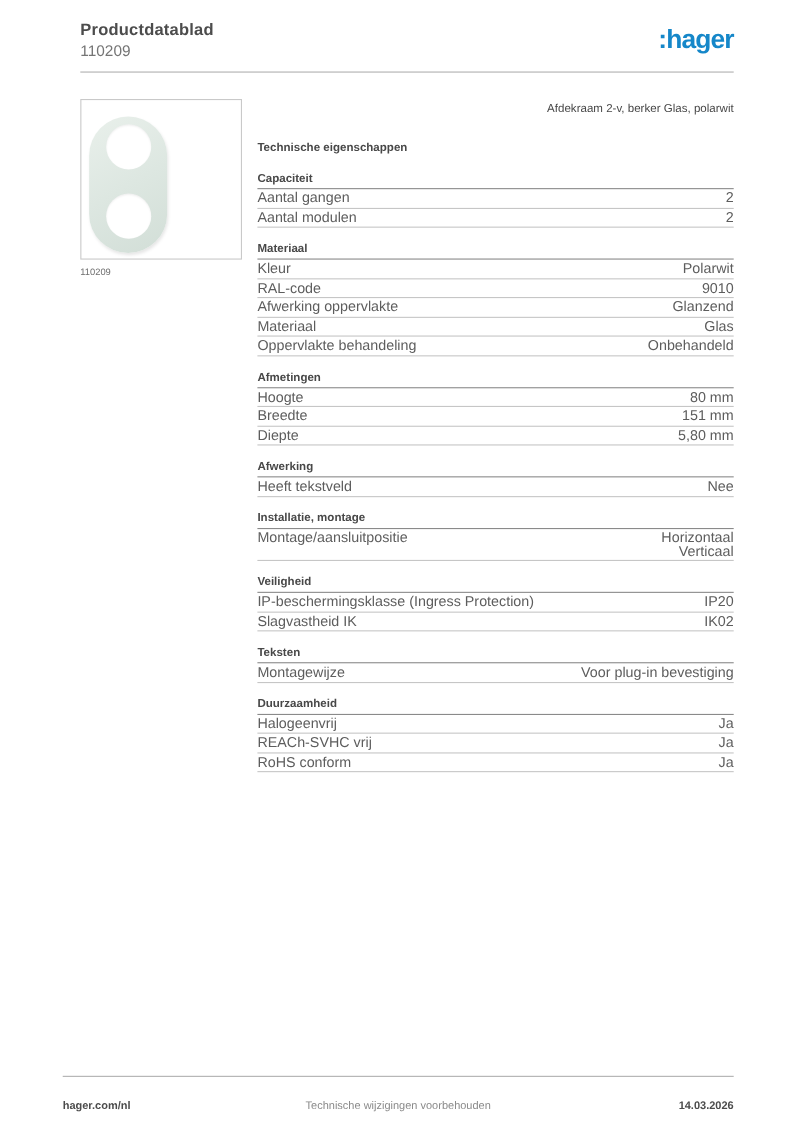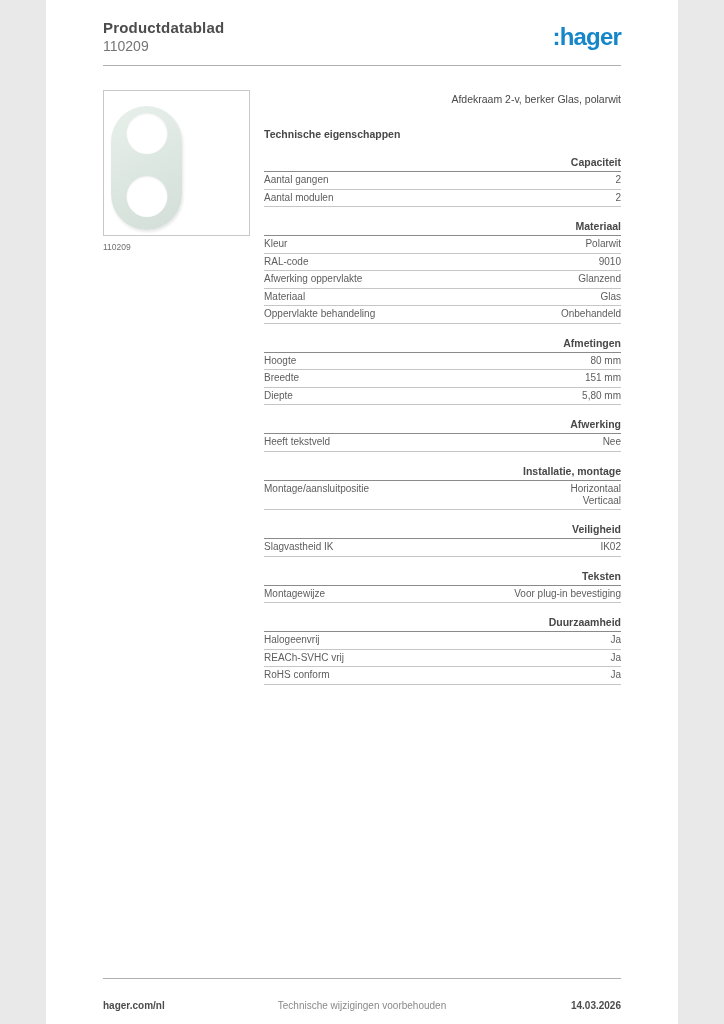--- a/index.html
+++ b/index.html
@@ -1,23 +1,24 @@
 <!DOCTYPE html>
 <html><head>
 <meta charset="utf-8">
 <style>
   * { margin:0; padding:0; box-sizing:border-box; }
   html,body { background:#e9e9e9; }
   .page {
     position:relative;
-    width:632px; height:1024px;
+    width:724px; height:1024px;
     background:#ffffff;
     margin:0 auto;
     font-family:"Liberation Sans","DejaVu Sans",sans-serif;
     overflow:hidden;
+    padding-left:16px;
   }
   .inner { padding:0 57px; }
 
   
   .header {
     display:flex; justify-content:space-between; align-items:center;
     padding-top:19px;
   }
   .doc-title { font-size:15px; font-weight:bold; color:#4c4c4c; line-height:17px; letter-spacing:0.2px; }
   .doc-number { font-size:14px; color:#757575; line-height:16px; margin-top:2px; }
@@ -53,25 +54,24 @@
   .right-col { flex:1; min-width:0; }
   .product-title { font-size:10.5px; font-weight:normal; color:#484848; margin-top:3px;text-align:right; }
   .tech-title { font-size:10.5px; font-weight:bold; color:#484848; margin-top:23px; }
 
   .section { margin-top:13px; }
   .section:first-child { margin-top:16px; }
   .section-header {
     font-size:10.5px; font-weight:bold; color:#484848;
     padding-bottom:3px;
     border-bottom:1px solid #8a8a8a;
-    text-align:right;
   }
   .spec-row {
     display:flex; justify-content:space-between; align-items:flex-start;
-    font-size:10px; color:#5d5d5d;
+    font-size:13px; color:#5d5d5d;
     padding:2px 0 2.5px 0;
     border-bottom:1px solid #c6c6c6;
     line-height:12px;
   }
   .spec-label { text-align:left; padding-right:12px; }
   .spec-value { text-align:right; white-space:pre-line; }
 
   
   .footer { position:absolute; left:57px; right:57px; bottom:13px; }
   .footer-rule { height:1px; background:#b0b0b0; }
@@ -174,20 +174,24 @@
               <div class="section-header">Installatie, montage</div>
               <div class="spec-row">
                 <span class="spec-label">Montage/aansluitpositie</span>
                 <span class="spec-value">Horizontaal
 Verticaal</span>
               </div>
             </div>
             <div class="section">
               <div class="section-header">Veiligheid</div>
               <div class="spec-row">
+                <span class="spec-label">IP-beschermingsklasse (Ingress Protection)</span>
+                <span class="spec-value">IP20</span>
+              </div>
+              <div class="spec-row">
                 <span class="spec-label">Slagvastheid IK</span>
                 <span class="spec-value">IK02</span>
               </div>
             </div>
             <div class="section">
               <div class="section-header">Teksten</div>
               <div class="spec-row">
                 <span class="spec-label">Montagewijze</span>
                 <span class="spec-value">Voor plug-in bevestiging</span>
               </div>

